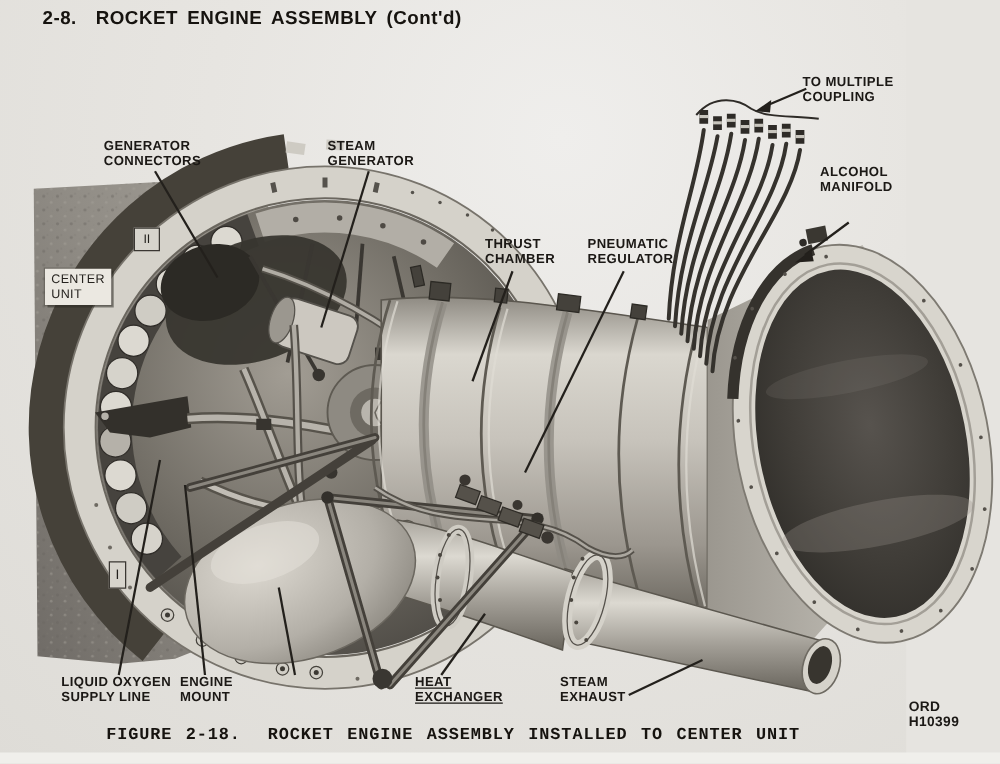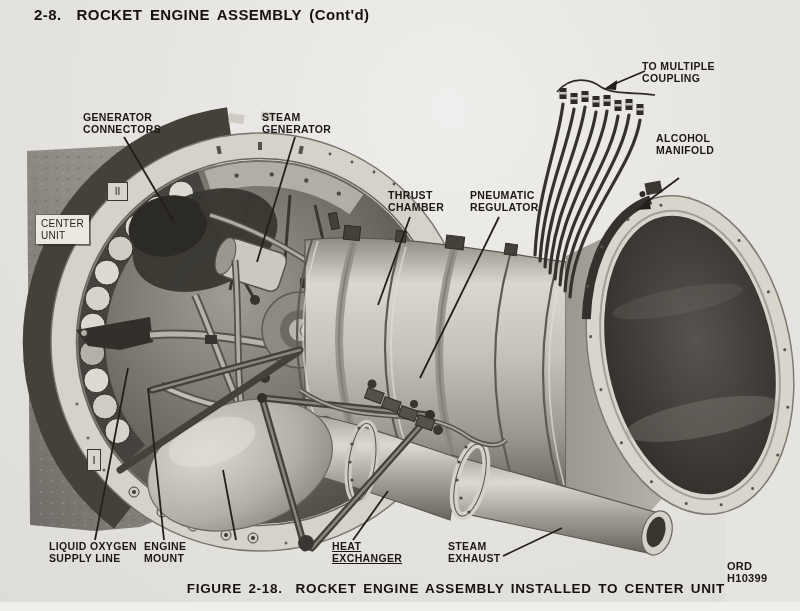--- a/index.html
+++ b/index.html
@@ -34,23 +34,23 @@
     border:1px solid #3a3732;font-weight:normal;
     display:flex;align-items:center;justify-content:center;
   }
   .station-2{left:107px;top:182px;width:19px;height:17px;font-size:10px;}
   .station-1{left:87px;top:449px;width:12px;height:20px;font-size:11px;}
   .ord{
     position:absolute;left:699px;top:560px;
     font-size:11px;font-weight:bold;color:#1b1815;word-spacing:4px;letter-spacing:.3px;margin-left:28px;
   }
   .caption{
-    position:absolute;left:0;right:0;top:581px;text-align:right;
+    position:absolute;left:0;right:0;top:581px;text-align:center;
     font-size:13.5px;font-weight:bold;color:#16130f;
-    letter-spacing:.7px;word-spacing:2px;white-space:pre;
+    letter-spacing:.7px;word-spacing:2px;white-space:pre;font-family:Liberation Mono, monospace;
   }
   .bottom-strip{position:absolute;left:0;bottom:0;width:800px;height:9px;background:#f0efeb;}
 </style>
 </head>
 <body>
 
 <div class="page">
 
   <svg class="svg-layer" width="800" height="611" viewBox="0 0 800 611" aria-hidden="true">
     <defs>

